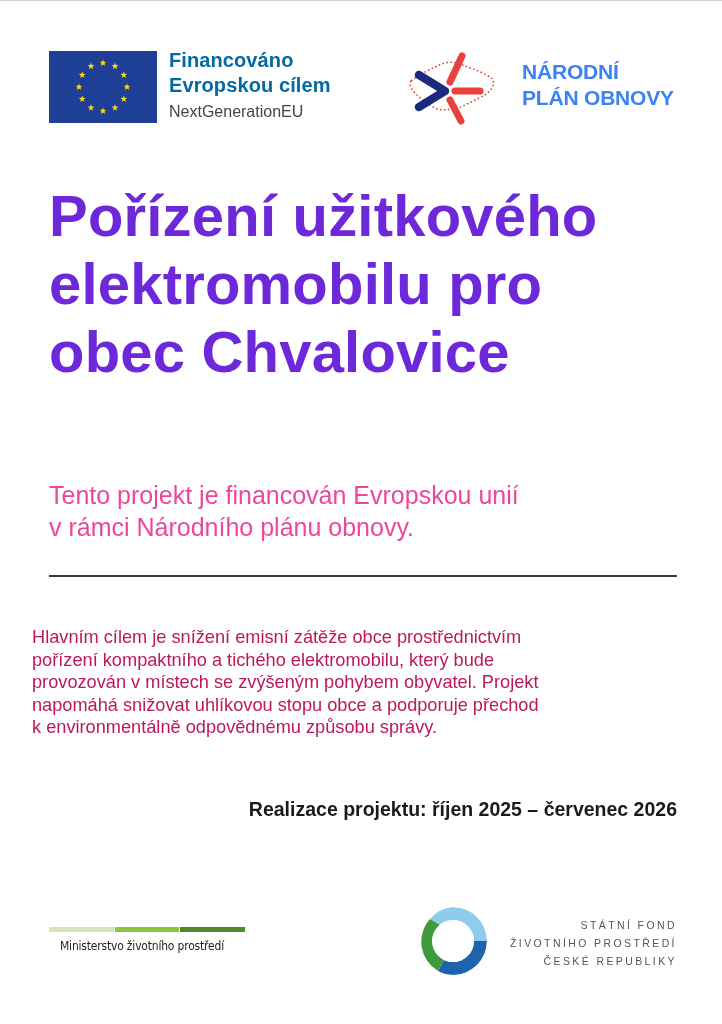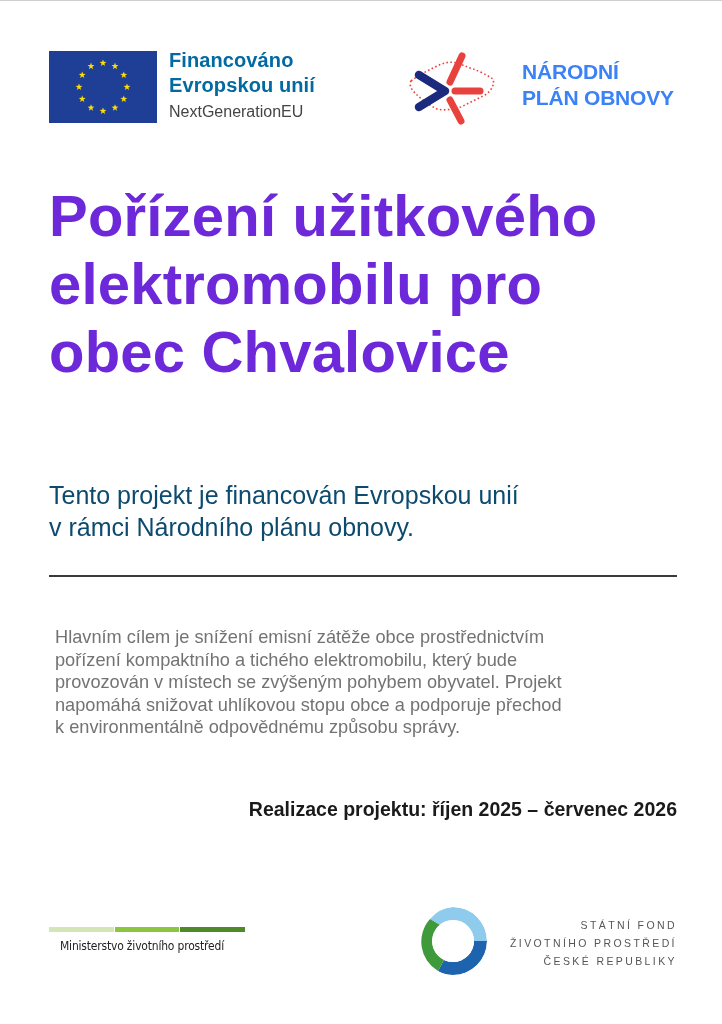--- a/index.html
+++ b/index.html
@@ -18,25 +18,25 @@
     .eu-l3 { color: #444; font-size: 16px; line-height: 24px; margin-top: 2px; }
 
     
     #npo-mark { left: 405px; top: 48px; width: 96px; height: 78px; }
     #npo-text { left: 522px; top: 58px; color: #3b82f6; font-weight: bold; font-size: 21px; line-height: 26px; letter-spacing: -0.2px; }
 
     
     #title { left: 49px; top: 181px; width: 650px; font-weight: bold; font-size: 58px; line-height: 68px; color: #6d28d9; letter-spacing: 0.2px; }
 
     
-    #subtitle { left: 49px; top: 478px; width: 640px; font-size: 25px; line-height: 32px; color: #0c4a6e; }
+    #subtitle { left: 49px; top: 478px; width: 640px; font-size: 25px; line-height: 32px; color: #ec4899; }
 
     #divider { left: 49px; top: 574px; width: 628px; height: 2px; background: #3a3a3a; }
 
-    #body-text { left: 55px; top: 625px; width: 640px; font-size: 18.2px; line-height: 22.6px; color: #737373; }
+    #body-text { left: 32px; top: 625px; width: 640px; font-size: 18.2px; line-height: 22.6px; color: #be185d; }
 
     #timeline { right: 45px; top: 795px; font-weight: bold; font-size: 19.5px; line-height: 26px; color: #1a1a1a; text-align: center; }
 
     
     #mzp-bars { left: 49px; top: 926px; width: 196px; height: 5px; display: flex; }
     #mzp-bars span { flex: 1; height: 5px; margin-right: 1px; }
     #mzp-bars span:last-child { margin-right: 0; }
     #mzp-text { left: 60px; top: 937px; font-size: 12.5px; color: #222; letter-spacing: -0.2px; font-family: "DejaVu Sans", sans-serif; transform: scaleX(0.86); transform-origin: left; }
 
     
@@ -59,21 +59,21 @@
         <polygon points="42.00,53.18 42.85,55.62 45.42,55.67 43.37,57.23 44.12,59.70 42.00,58.22 39.88,59.70 40.63,57.23 38.58,55.67 41.15,55.62"></polygon>
         <polygon points="33.22,44.40 34.06,46.84 36.64,46.89 34.58,48.44 35.33,50.91 33.22,49.44 31.10,50.91 31.85,48.44 29.79,46.89 32.37,46.84"></polygon>
         <polygon points="30.00,32.40 30.85,34.84 33.42,34.89 31.37,36.44 32.12,38.91 30.00,37.44 27.88,38.91 28.63,36.44 26.58,34.89 29.15,34.84"></polygon>
         <polygon points="33.22,20.40 34.06,22.84 36.64,22.89 34.58,24.44 35.33,26.91 33.22,25.44 31.10,26.91 31.85,24.44 29.79,22.89 32.37,22.84"></polygon>
         <polygon points="42.00,11.62 42.85,14.05 45.42,14.10 43.37,15.66 44.12,18.13 42.00,16.66 39.88,18.13 40.63,15.66 38.58,14.10 41.15,14.05"></polygon>
       </g>
   </svg>
 </div>
 <div id="eu-text" class="abs">
   <div class="eu-l1">Financováno</div>
-  <div class="eu-l2">Evropskou unií</div>
+  <div class="eu-l2">Evropskou cílem</div>
   <div class="eu-l3">NextGenerationEU</div>
 </div>
 
 <div id="npo-mark" class="abs">
   <svg width="96" height="78" viewBox="0 0 96 78">
     <path d="M6 32 C 14 26, 22 22, 30 18 C 38 14, 44 12, 52 14 C 58 16, 62 18, 68 20 C 74 22, 82 26, 88 30 C 90 36, 86 42, 80 46 C 72 50, 64 54, 56 58 C 48 60, 40 62, 32 60 C 24 56, 16 50, 10 44 C 6 40, 4 36, 6 32 Z" fill="none" stroke="#e8423f" stroke-width="1.6" stroke-dasharray="1.6 2.4"></path>
     <path d="M14 26 L40 42 L14 58" fill="none" stroke="#1c2a7d" stroke-width="8.5" stroke-linecap="round" stroke-linejoin="round"></path>
     <line x1="45" y1="33" x2="57" y2="7" stroke="#e8423f" stroke-width="7" stroke-linecap="round"></line>
     <line x1="50" y1="42" x2="75" y2="42" stroke="#e8423f" stroke-width="7" stroke-linecap="round"></line>
     <line x1="45" y1="51" x2="56" y2="72" stroke="#e8423f" stroke-width="7" stroke-linecap="round"></line>

